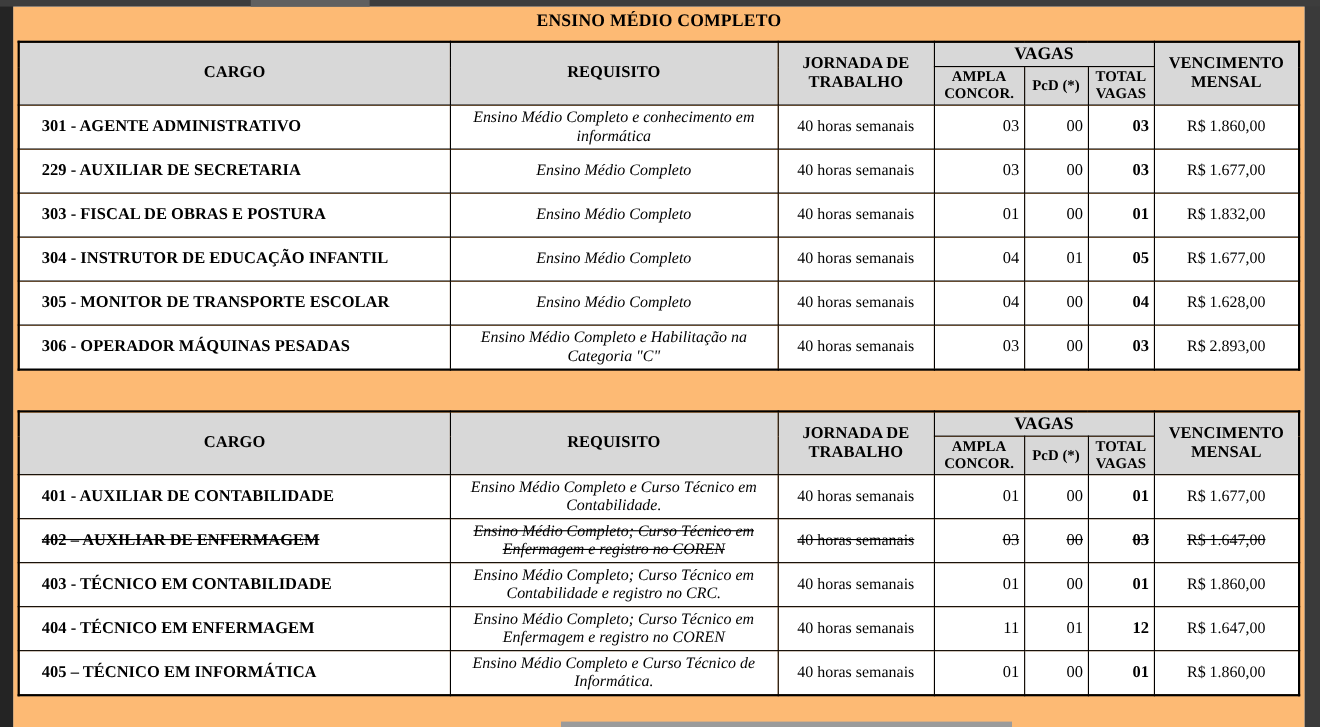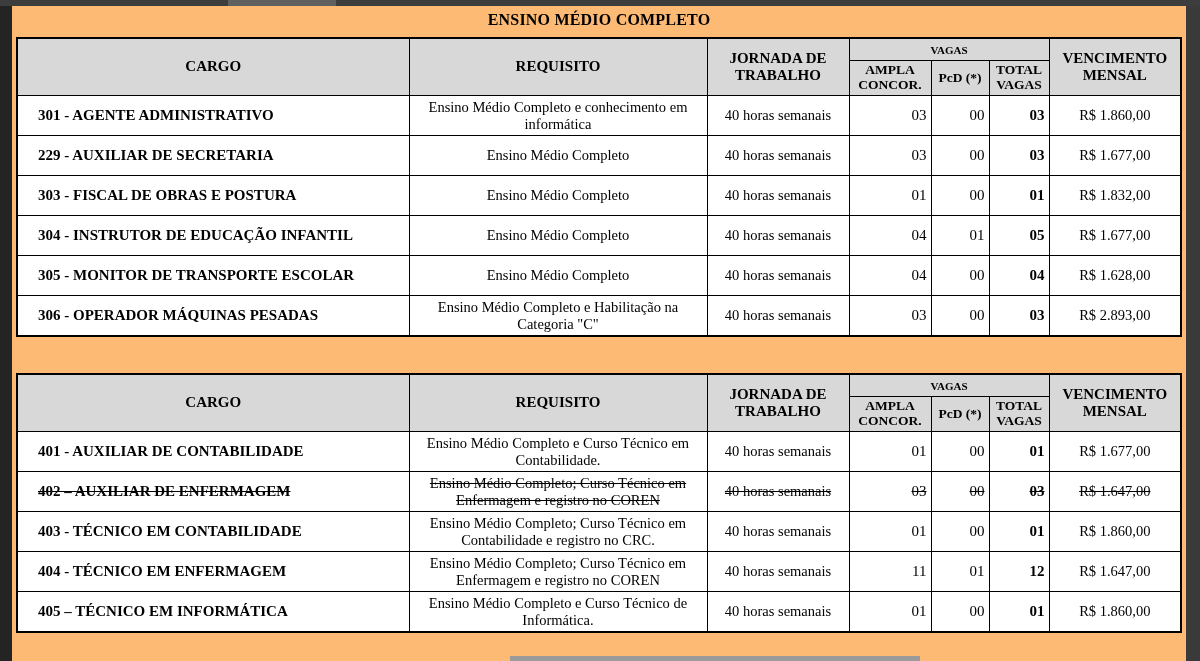--- a/index.html
+++ b/index.html
@@ -27,26 +27,26 @@
     border-collapse:collapse; table-layout:fixed;
     width:1164px; margin-left:4px; margin-top:8px;
     border:2px solid #000;
   }
   .jobs th, .jobs td { border:1px solid #000; overflow:hidden; }
   .jobs thead th {
     background:#d8d8d8; font-weight:bold; text-align:center;
     padding:1px 3px;
   }
   th.main { font-size:15px; line-height:1.15; }
-  th.vagas-group { font-size:11px; height:19px; }
+  th.vagas-group { font-size:16px; height:19px; }
   th.sub { font-size:13.5px; line-height:1.1; height:32px; }
 
   .jobs td { height:35px; padding:2px 4px; font-size:14.5px; background:#fff; }
   td.cargo { font-weight:bold; text-align:left; padding-left:20px; font-size:15px;margin-top:18px; }
-  td.req   { text-align:center; line-height:1.15; padding:1px 6px; }
+  td.req   { text-align:center; line-height:1.15; padding:1px 6px;font-style:italic; }
   td.jor   { text-align:center; }
   td.num   { text-align:right; font-size:15px; }
   td.total { font-weight:bold; }
   td.venc  { text-align:center;margin-top:26px; }
   tr.struck td { text-decoration:line-through; }
 </style>
 </head>
 <body>
 
 <div class="frame-top">

